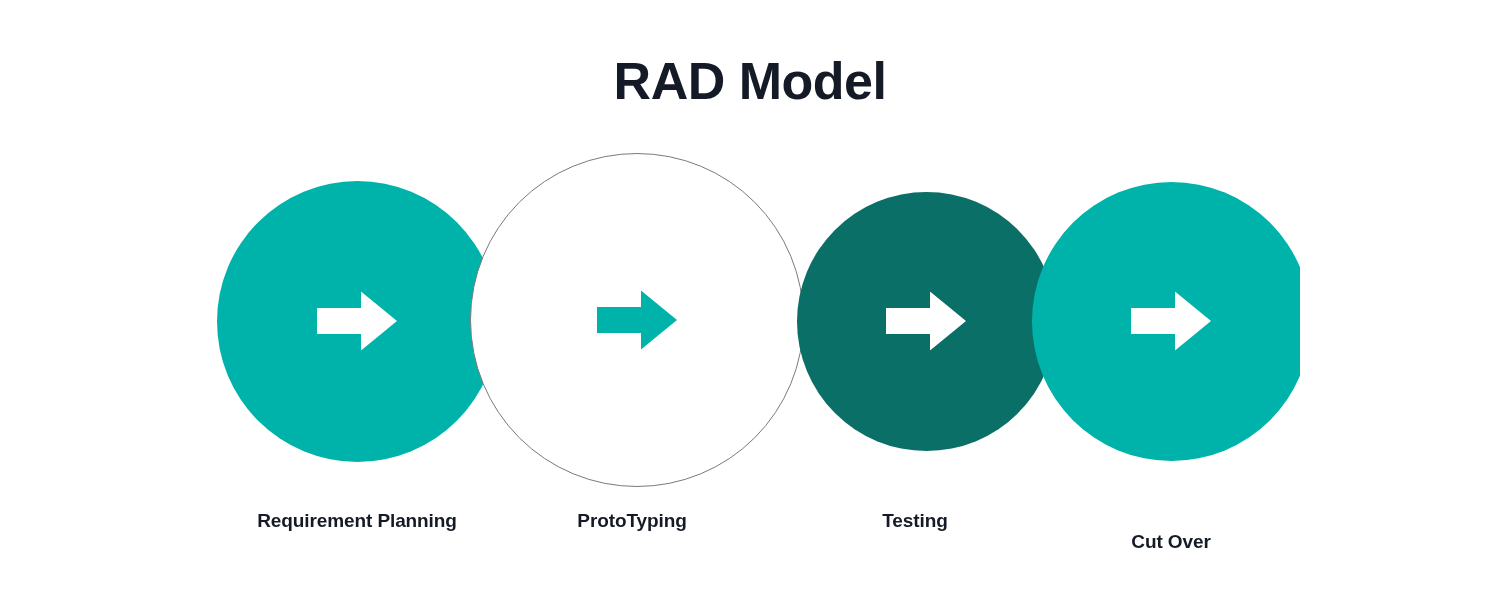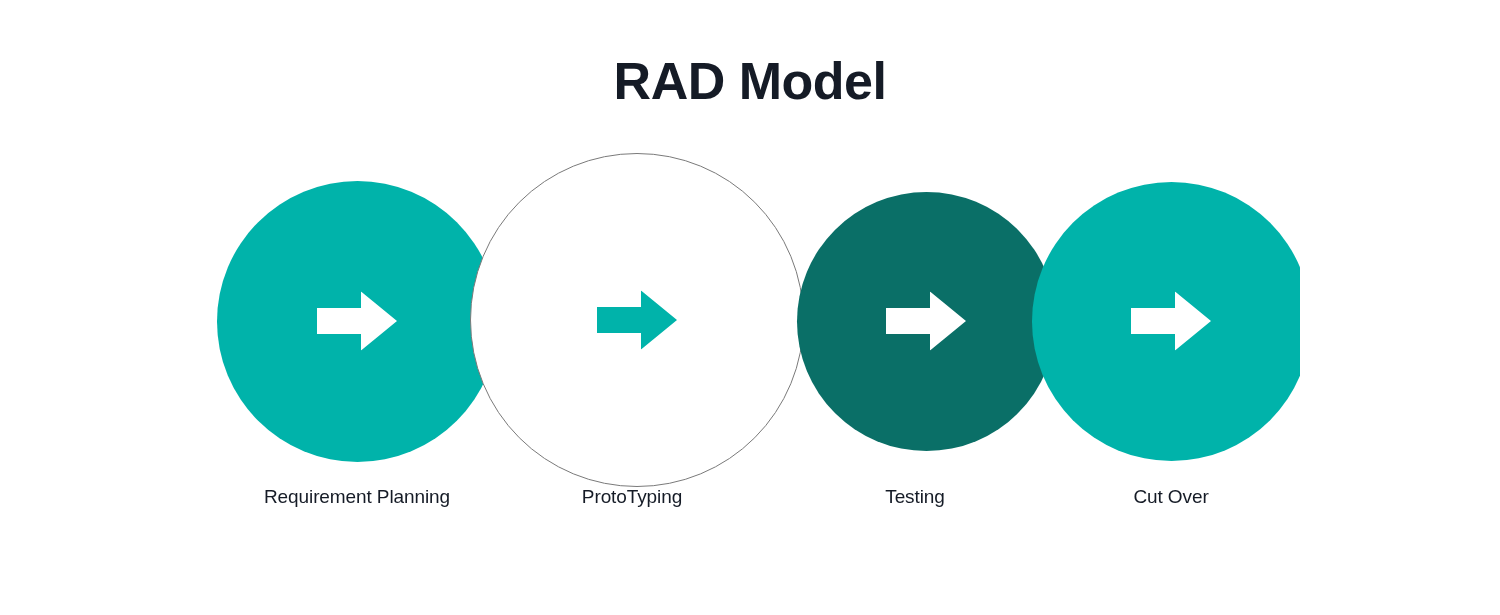--- a/index.html
+++ b/index.html
@@ -71,24 +71,24 @@
   .label-layer {
     position: absolute;
     left: 0;
     top: 0;
     width: 1500px;
     height: 615px;
   }
 
   .stage-label {
     position: absolute;
-    top: 486px;
+    top: 510px;
     text-align: center;
     font-size: 19px;
-    font-weight: 400;
+    font-weight: 700;
     color: #151b26;
     letter-spacing: -0.1px;
     white-space: nowrap;
     line-height: 1.2;
   }
 </style>
 </head>
 <body>
 
 <div id="canvas">
@@ -119,16 +119,16 @@
         <svg class="stage-arrow" width="80" height="59" viewBox="0 0 80 59">
           <path d="M0,16.5 L44,16.5 L44,0 L80,29.5 L44,59 L44,42.5 L0,42.5 Z" fill="#ffffff"></path>
         </svg>
       </div>
     </div>
 
   <div class="label-layer">
       <div class="stage-label" style="width: 420px; left: 147px;">Requirement Planning</div>
       <div class="stage-label" style="width: 420px; left: 705px;">Testing</div>
       <div class="stage-label" style="width: 420px; left: 422px;">ProtoTyping</div>
-      <div class="stage-label" style="width: 420px; left: 961px;">Cut Over</div>
+      <div class="stage-label" style="width: 420px; left: 961px; margin-top: 21px;">Cut Over</div>
     </div>
 
 </div>
 
 </body></html>

